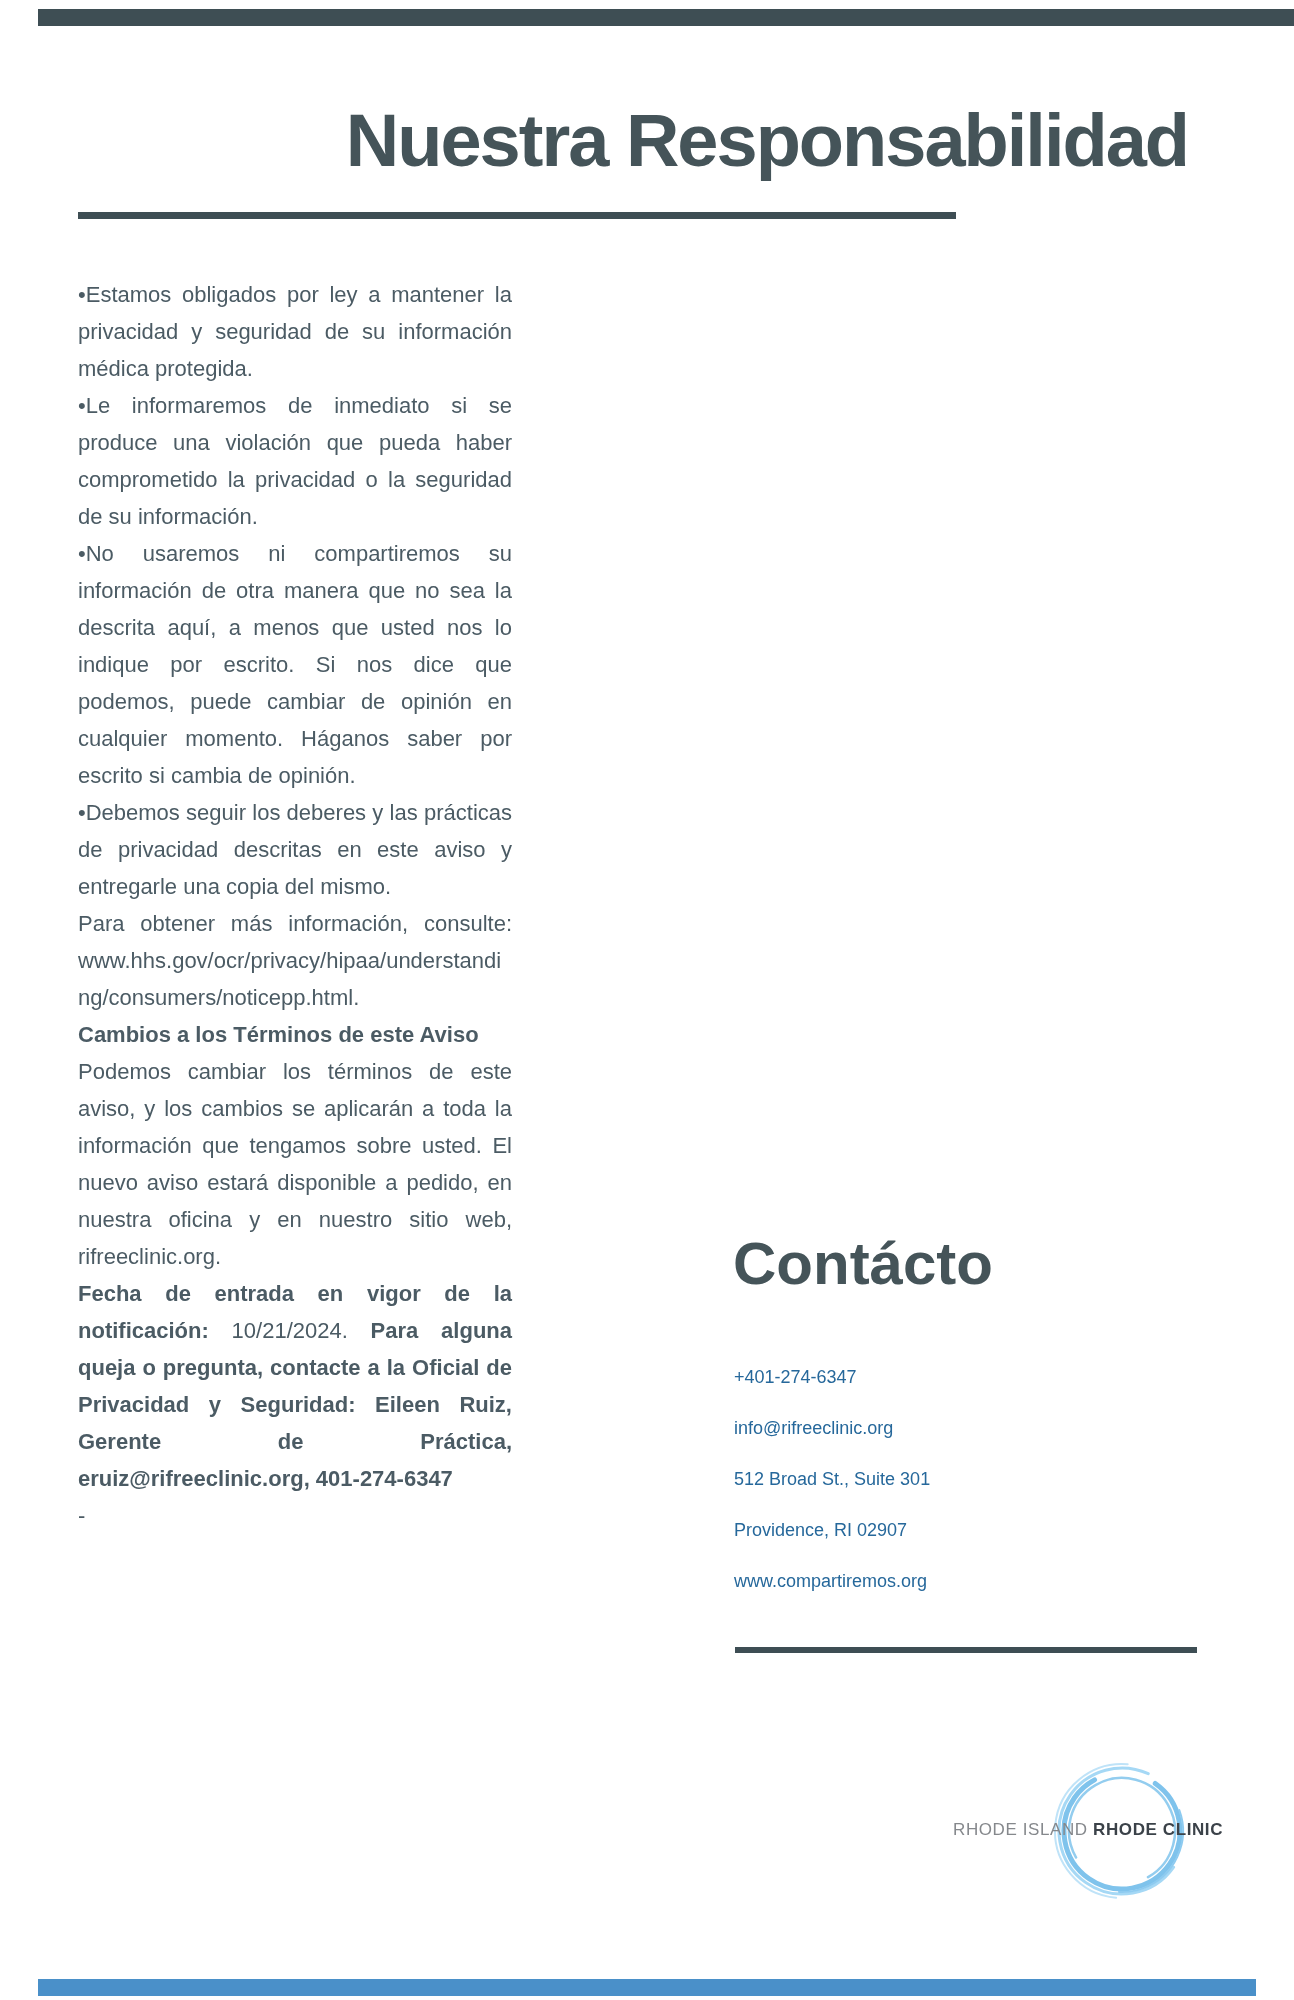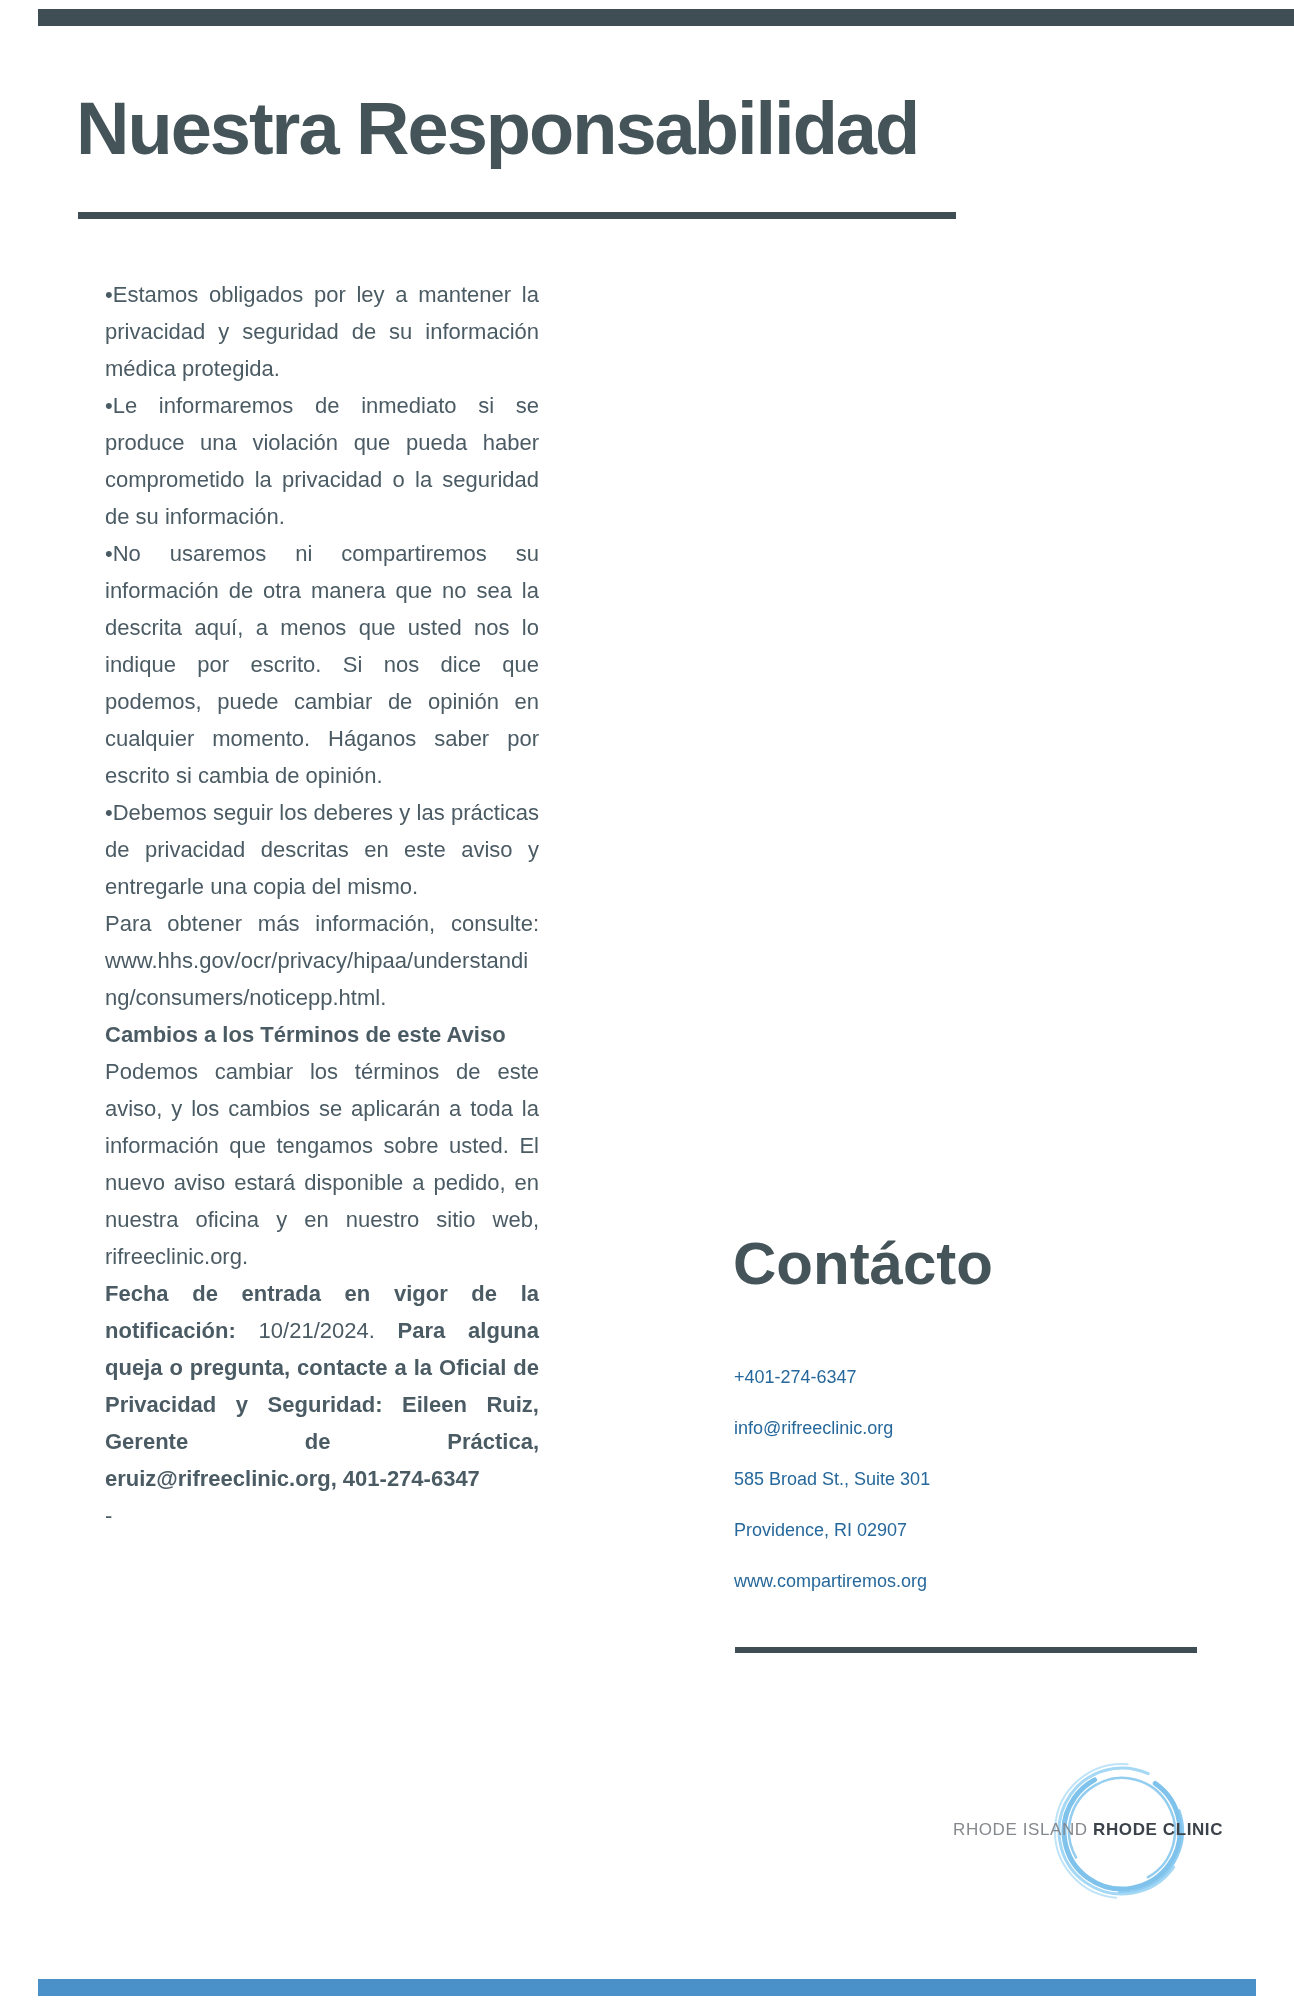--- a/index.html
+++ b/index.html
@@ -12,21 +12,21 @@
 
   .title {
     position:absolute; left:76px; top:86px; width:1100px;
     font-size:74px; font-weight:bold; letter-spacing:-2px; color:#455459;
     white-space:nowrap;
   }
   .title-rule { position:absolute; left:78px; top:212px; width:878px; height:7px; background:#3E4E54; }
 
   .body-col {
     position:absolute; left:78px; top:276px; width:434px;
-    font-size:22px; line-height:37px; color:#4B5B64; text-align:justify;margin-left:27px;
+    font-size:22px; line-height:37px; color:#4B5B64; text-align:justify;
   }
   .body-col p { margin:0; }
   .bold { font-weight:bold; }
   .mt { margin-top:45px; }
   .just-last { text-align-last: justify; }
   .break-url { word-break:break-all; }
 
   .contact-heading {
     position:absolute; left:733px; top:1229px;
     font-size:60px; font-weight:bold; color:#455459;
@@ -46,21 +46,21 @@
   .logo-gray { color:#85888C; }
   .logo-dark { color:#3B4249; font-weight:bold; }
 </style>
 </head>
 <body>
 
 <div class="page">
 
   <div class="topbar"></div>
 
-  <h1 class="title" style="margin:0;">Nuestra Responsabilidad</h1>
+  <h1 class="title" style="margin:12px;text-align:right;">Nuestra Responsabilidad</h1>
   <div class="title-rule"></div>
 
   <div class="body-col">
     <p>•Estamos obligados por ley a mantener la privacidad y seguridad de su información médica protegida.</p>
     <p>•Le informaremos de inmediato si se produce una violación que pueda haber comprometido la privacidad o la seguridad de su información.</p>
     <p>•No usaremos ni compartiremos su información de otra manera que no sea la descrita aquí, a menos que usted nos lo indique por escrito. Si nos dice que podemos, puede cambiar de opinión en cualquier momento. Háganos saber por escrito si cambia de opinión.</p>
     <p>•Debemos seguir los deberes y las prácticas de privacidad descritas en este aviso y entregarle una copia del mismo.</p>
     <p class="just-last">Para obtener más información, consulte:</p>
     <p class="break-url">www.hhs.gov/ocr/privacy/hipaa/understanding/consumers/noticepp.html.</p>
 
@@ -69,21 +69,21 @@
 
     <p class="mt"><b>Fecha de entrada en vigor de la notificación:</b> <span>10/21/2024.</span> <b>Para alguna queja o pregunta, contacte a la Oficial de Privacidad y Seguridad: Eileen Ruiz, Gerente de Práctica, eruiz@rifreeclinic.org, 401-274-6347</b></p>
     <p>-</p>
   </div>
 
   <div class="contact-heading">Contácto</div>
 
   <div class="contact-list">
     <div>+401-274-6347</div>
     <div>info@rifreeclinic.org</div>
-    <div>585 Broad St., Suite 301</div>
+    <div>512 Broad St., Suite 301</div>
     <div>Providence, RI 02907</div>
     <div>www.compartiremos.org</div>
   </div>
 
   <div class="contact-rule"></div>
 
   <svg class="logo-swirl" viewBox="0 0 170 170" xmlns="http://www.w3.org/2000/svg">
     <g fill="none" stroke-linecap="round">
       <circle cx="85" cy="85" r="58" stroke="#7FC3EC" stroke-width="5" stroke-dasharray="300 80" transform="rotate(-55 85 85)"></circle>
       <circle cx="85" cy="85" r="63" stroke="#A5D8F5" stroke-width="3" stroke-dasharray="285 115" transform="rotate(35 85 85)"></circle>

